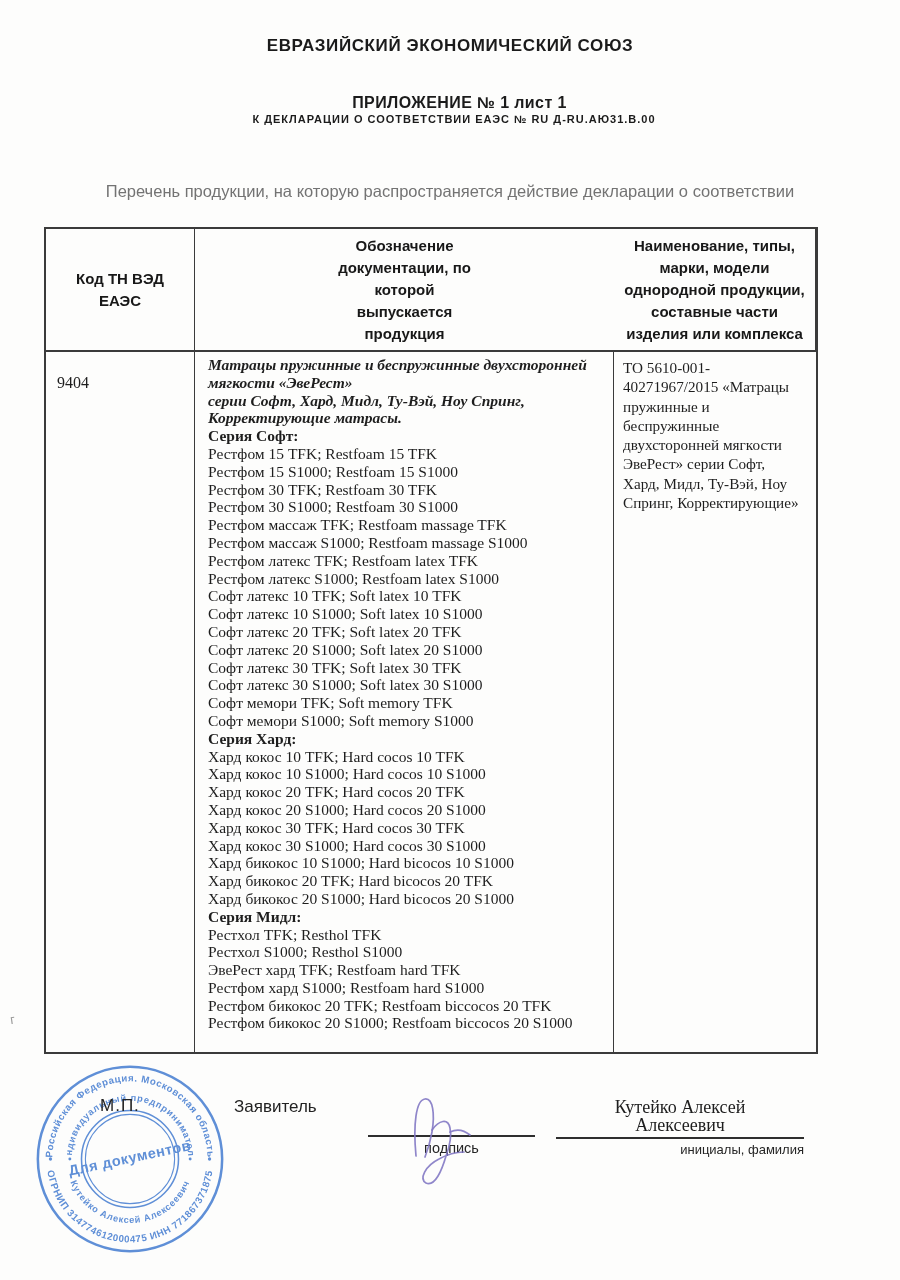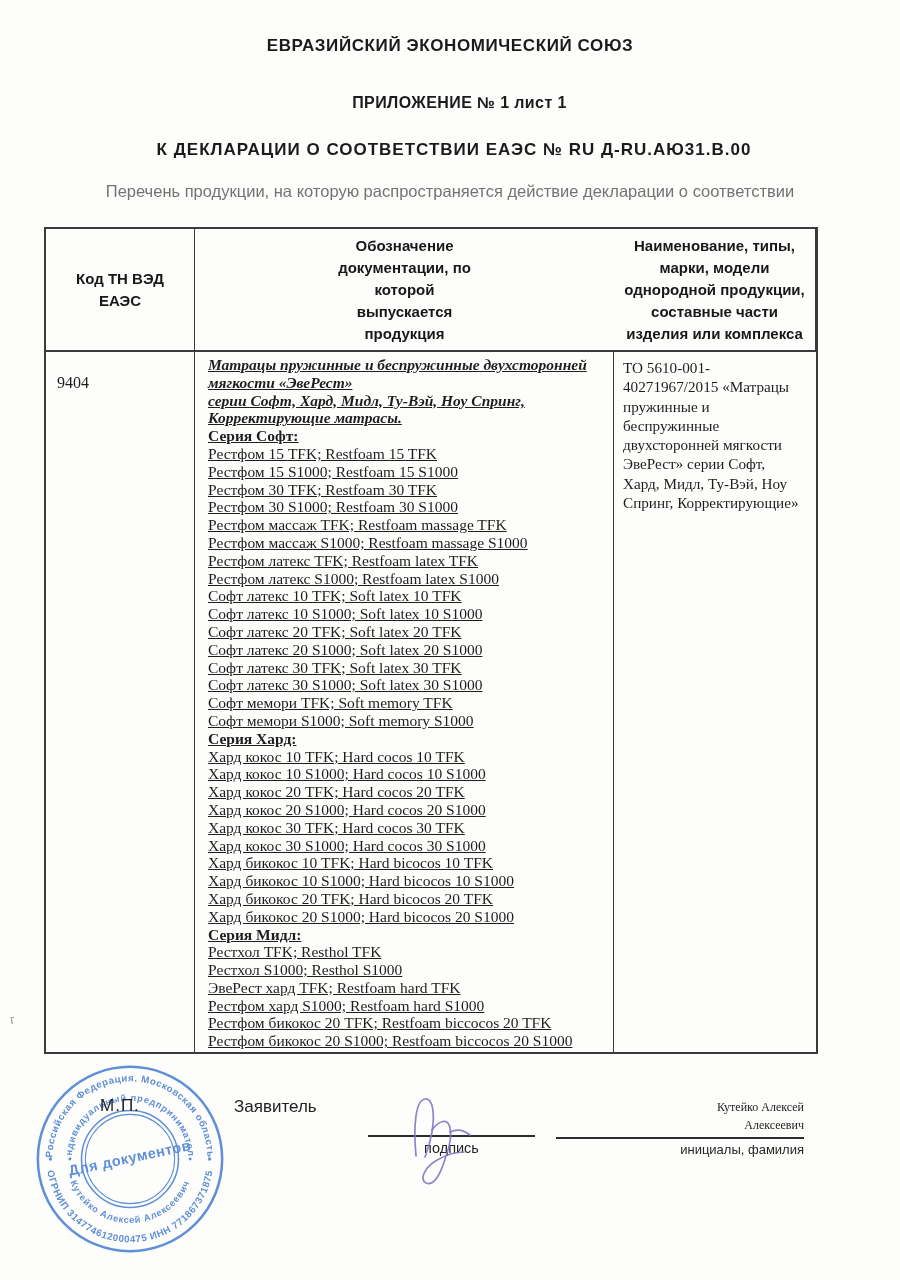--- a/index.html
+++ b/index.html
@@ -8,51 +8,51 @@
   html,body{margin:0;padding:0;background:#e8e8e8;}
   .page{
     position:relative; width:900px; height:1280px; background:#fdfdfc;
     font-family:"Liberation Sans", sans-serif; color:var(--ink); overflow:hidden;
     margin:0 auto;
   }
   
   .h{position:absolute; left:0; right:0; text-align:center; font-weight:bold; color:#1b1b1b; white-space:pre-line;}
   .h1{top:36px; font-size:17px; letter-spacing:.6px;}
   .h2{top:94px; font-size:16px; letter-spacing:.4px;margin-left:19px;}
-  .h3{top:140px; font-size:17px; letter-spacing:1px;margin-left:8px;}
+  .h3{top:113px; font-size:11px; letter-spacing:1px;margin-left:8px;}
   .caption{position:absolute; top:182px; left:0; right:0; text-align:center; font-size:16.5px; font-weight:normal; color:#737373;}
   
   .tbl{
     position:absolute; left:44px; top:227px; width:774px; height:827px;
     display:grid; grid-template-columns:149px 419px 1fr; grid-template-rows:123px 1fr;
     border:2px solid var(--border); box-sizing:border-box; background:transparent;
   }
   .cell{box-sizing:border-box;}
   .th{
     border-bottom:2px solid var(--border); display:flex; align-items:center; justify-content:center;
     text-align:center; font-weight:bold; font-size:15px; line-height:22px; white-space:pre-line; color:#181818;
   }
   .vline{border-right:1.5px solid var(--border);}
   .td{font-family:"Liberation Serif", serif; color:#1e1e1e;}
   .td.code{font-size:16px; padding:22px 0 0 11px;}
-  .td.products{padding:4px 20px 0 13px; font-size:15.5px; line-height:17.8px;text-decoration:underline;}
+  .td.products{padding:4px 20px 0 13px; font-size:15.5px; line-height:17.8px;}
   .td.products div{white-space:nowrap;}
   .ln-ti{font-weight:bold; font-style:italic;}
   .ln-b{font-weight:bold;}
   .td.docs{padding:6px 4px 0 9px; font-size:15.2px; line-height:19.3px;}
   
   .mp{position:absolute; left:100px; top:1096px; font-size:17px; letter-spacing:1px; color:#222; z-index:3;}
   .applicant{position:absolute; left:234px; top:1097px; font-size:17px; color:#222;}
   .sig-line{position:absolute; height:2px; background:#2e2e2e;}
   .l1{left:368px; top:1135px; width:167px;}
   .l2{left:556px; top:1137px; width:248px;}
   .sig-caption{position:absolute; left:368px; width:167px; top:1140px; text-align:center; font-size:14.5px; color:#252525;}
   .name{
-    position:absolute; left:556px; width:248px; top:1098px; text-align:right;
-    font-family:"Liberation Serif", serif; font-size:12px; line-height:18px; white-space:pre-line; color:#1e1e1e;
+    position:absolute; left:556px; width:248px; top:1098px; text-align:center;
+    font-family:"Liberation Serif", serif; font-size:18px; line-height:18px; white-space:pre-line; color:#1e1e1e;
   }
   .name-caption{position:absolute; left:556px; width:248px; top:1142px; text-align:right; font-size:13px; color:#252525;}
   .stray{position:absolute; left:10px; top:1012px; font-size:13px; color:#9a9a9a; transform:rotate(-8deg);}
   
   .stamp{position:absolute; left:33px; top:1062px; width:194px; height:194px; opacity:.88; z-index:2;}
   .stamp circle.ring{fill:none; stroke:var(--stamp);}
   .stamp .dot{fill:var(--stamp); stroke:none;}
   .stamp text{fill:var(--stamp); font-family:"Liberation Sans", sans-serif;}
   .st-outer{font-size:10px; letter-spacing:.6px; font-weight:bold;}
   .st-inner{font-size:9.5px; letter-spacing:.8px; font-weight:bold;}
@@ -105,21 +105,20 @@
         <div>Софт латекс 30 S1000; Soft latex 30 S1000</div>
         <div>Софт мемори TFK; Soft memory TFK</div>
         <div>Софт мемори S1000; Soft memory S1000</div>
         <div class="ln-b">Серия Хард:</div>
         <div>Хард кокос 10 TFK; Hard cocos 10 TFK</div>
         <div>Хард кокос 10 S1000; Hard cocos 10 S1000</div>
         <div>Хард кокос 20 TFK; Hard cocos 20 TFK</div>
         <div>Хард кокос 20 S1000; Hard cocos 20 S1000</div>
         <div>Хард кокос 30 TFK; Hard cocos 30 TFK</div>
         <div>Хард кокос 30 S1000; Hard cocos 30 S1000</div>
-        <div>Хард бикокос 10 TFK; Hard bicocos 10 TFK</div>
         <div>Хард бикокос 10 S1000; Hard bicocos 10 S1000</div>
         <div>Хард бикокос 20 TFK; Hard bicocos 20 TFK</div>
         <div>Хард бикокос 20 S1000; Hard bicocos 20 S1000</div>
         <div class="ln-b">Серия Мидл:</div>
         <div>Рестхол TFK; Resthol TFK</div>
         <div>Рестхол S1000; Resthol S1000</div>
         <div>ЭвеРест хард TFK; Restfoam hard TFK</div>
         <div>Рестфом хард S1000; Restfoam hard S1000</div>
         <div>Рестфом бикокос 20 TFK; Restfoam biccocos 20 TFK</div>
         <div>Рестфом бикокос 20 S1000; Restfoam biccocos 20 S1000</div>

